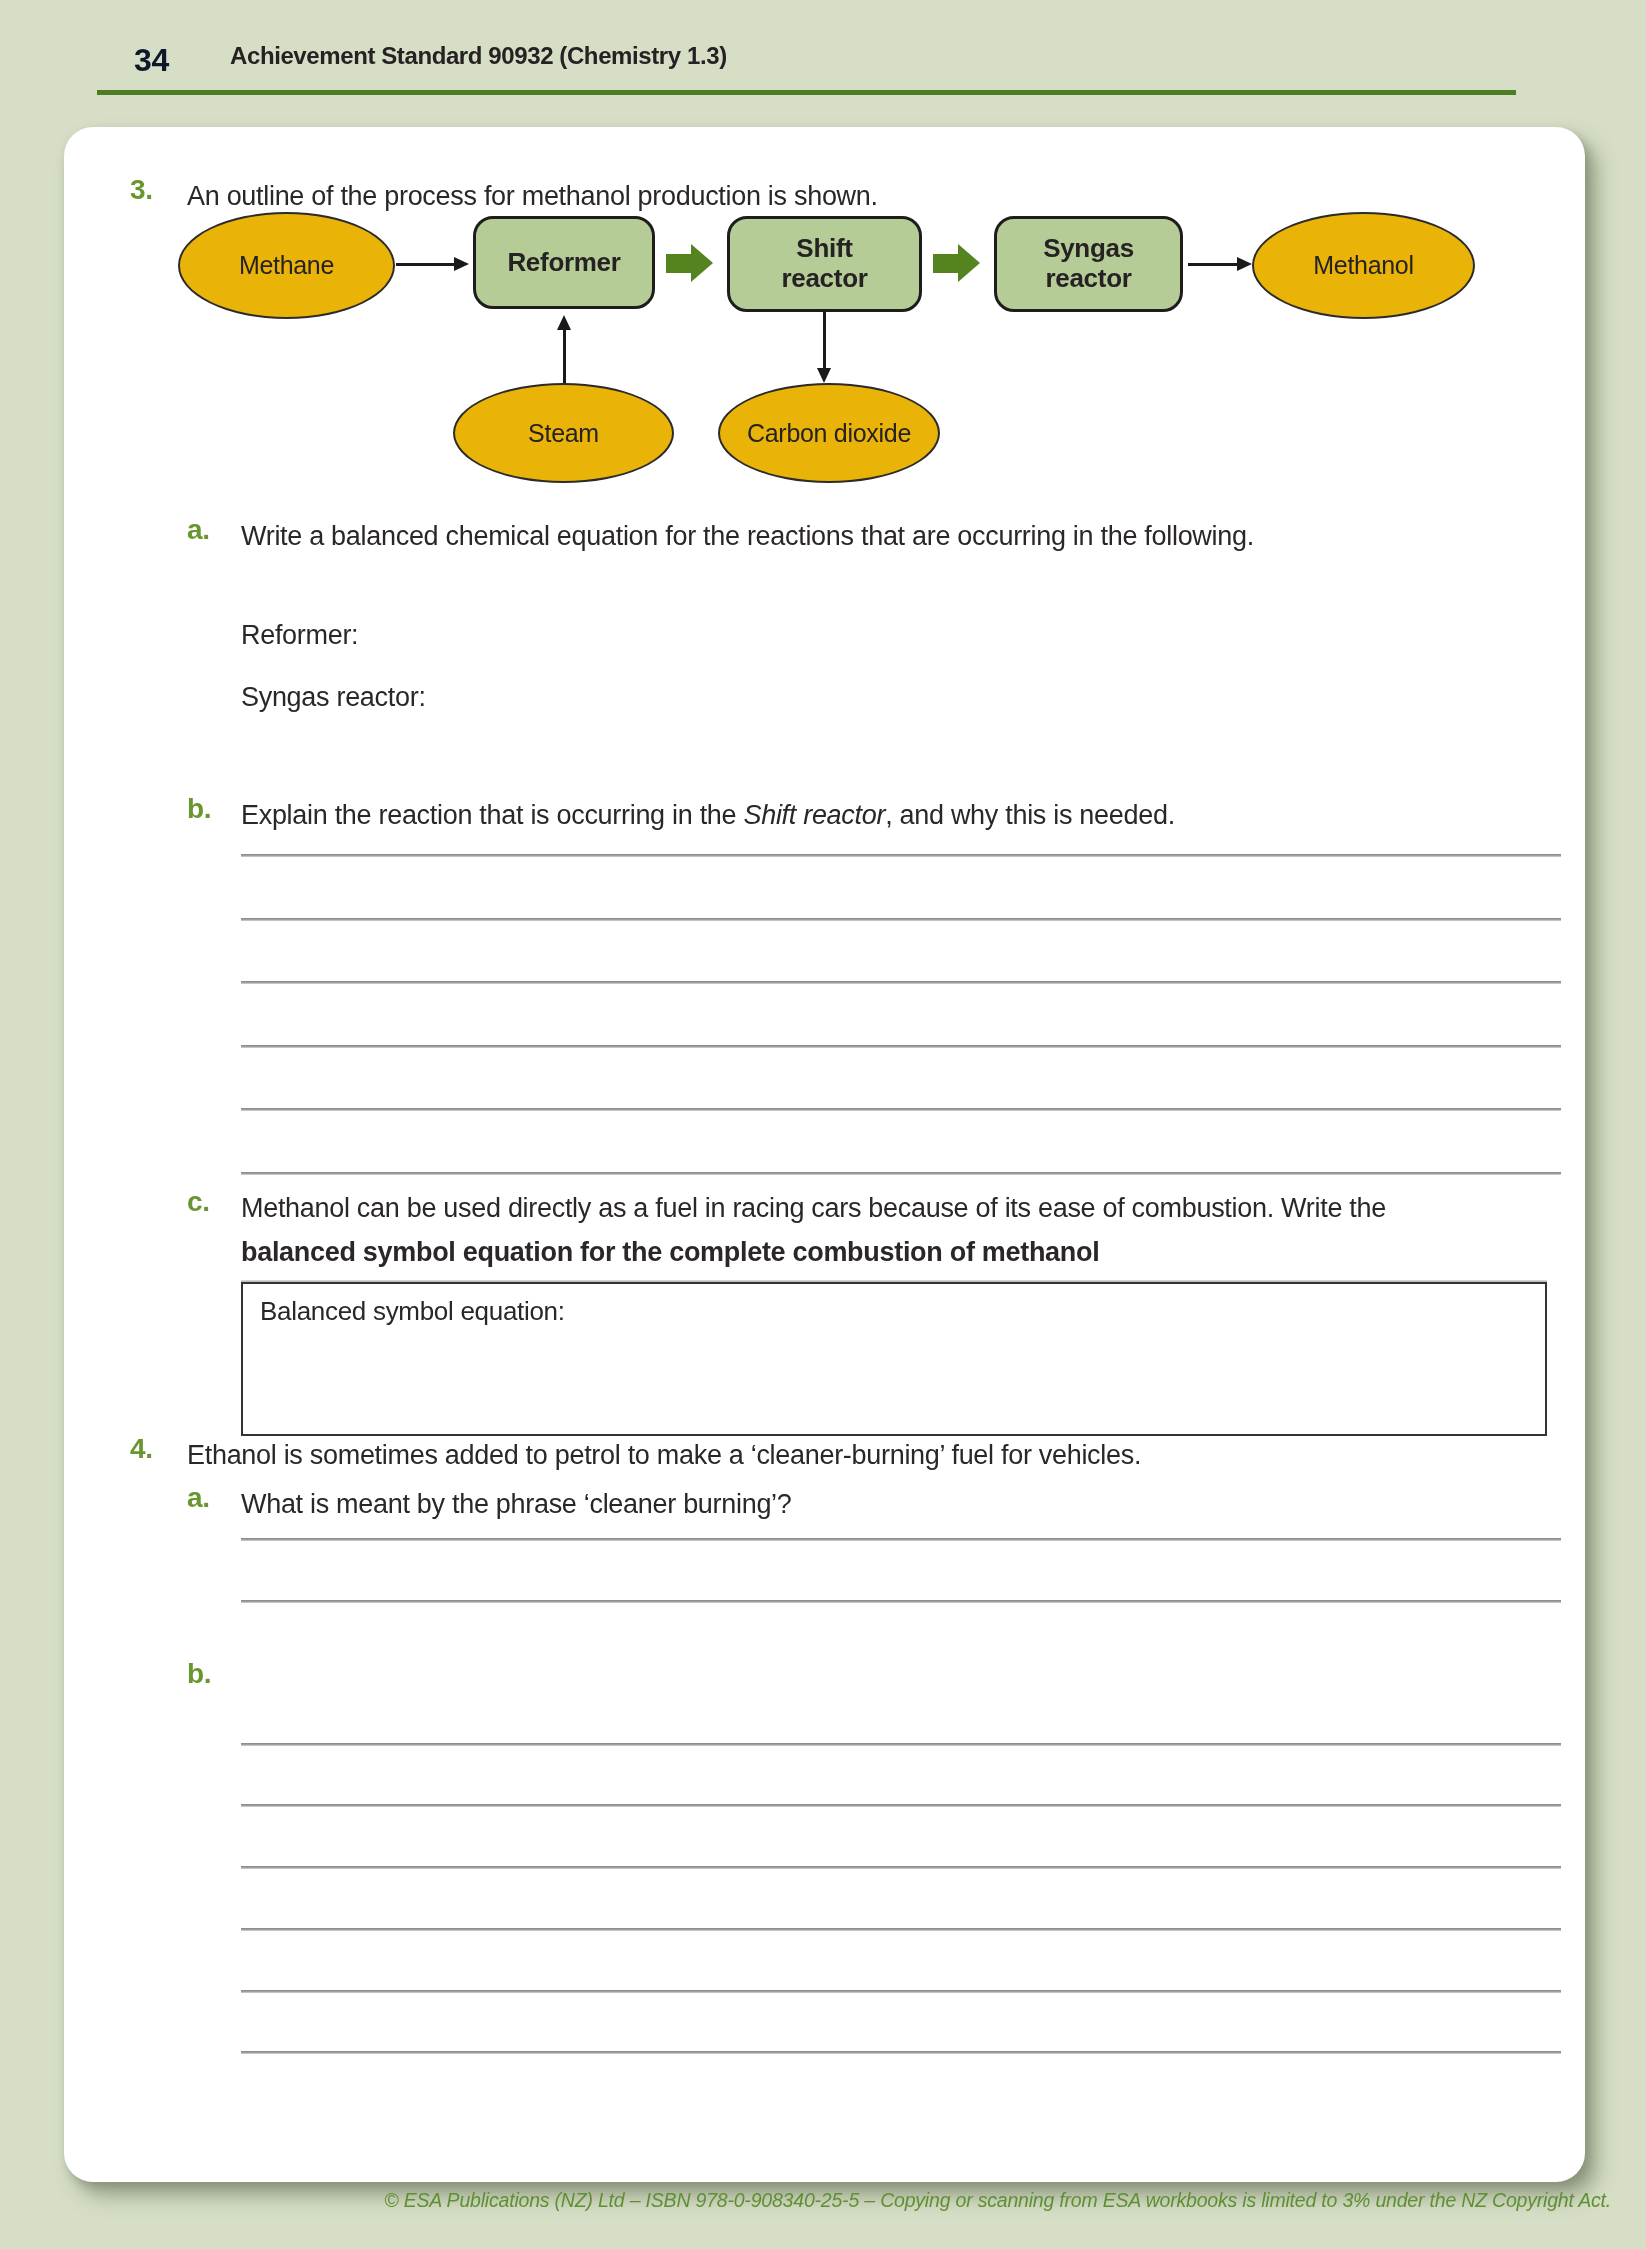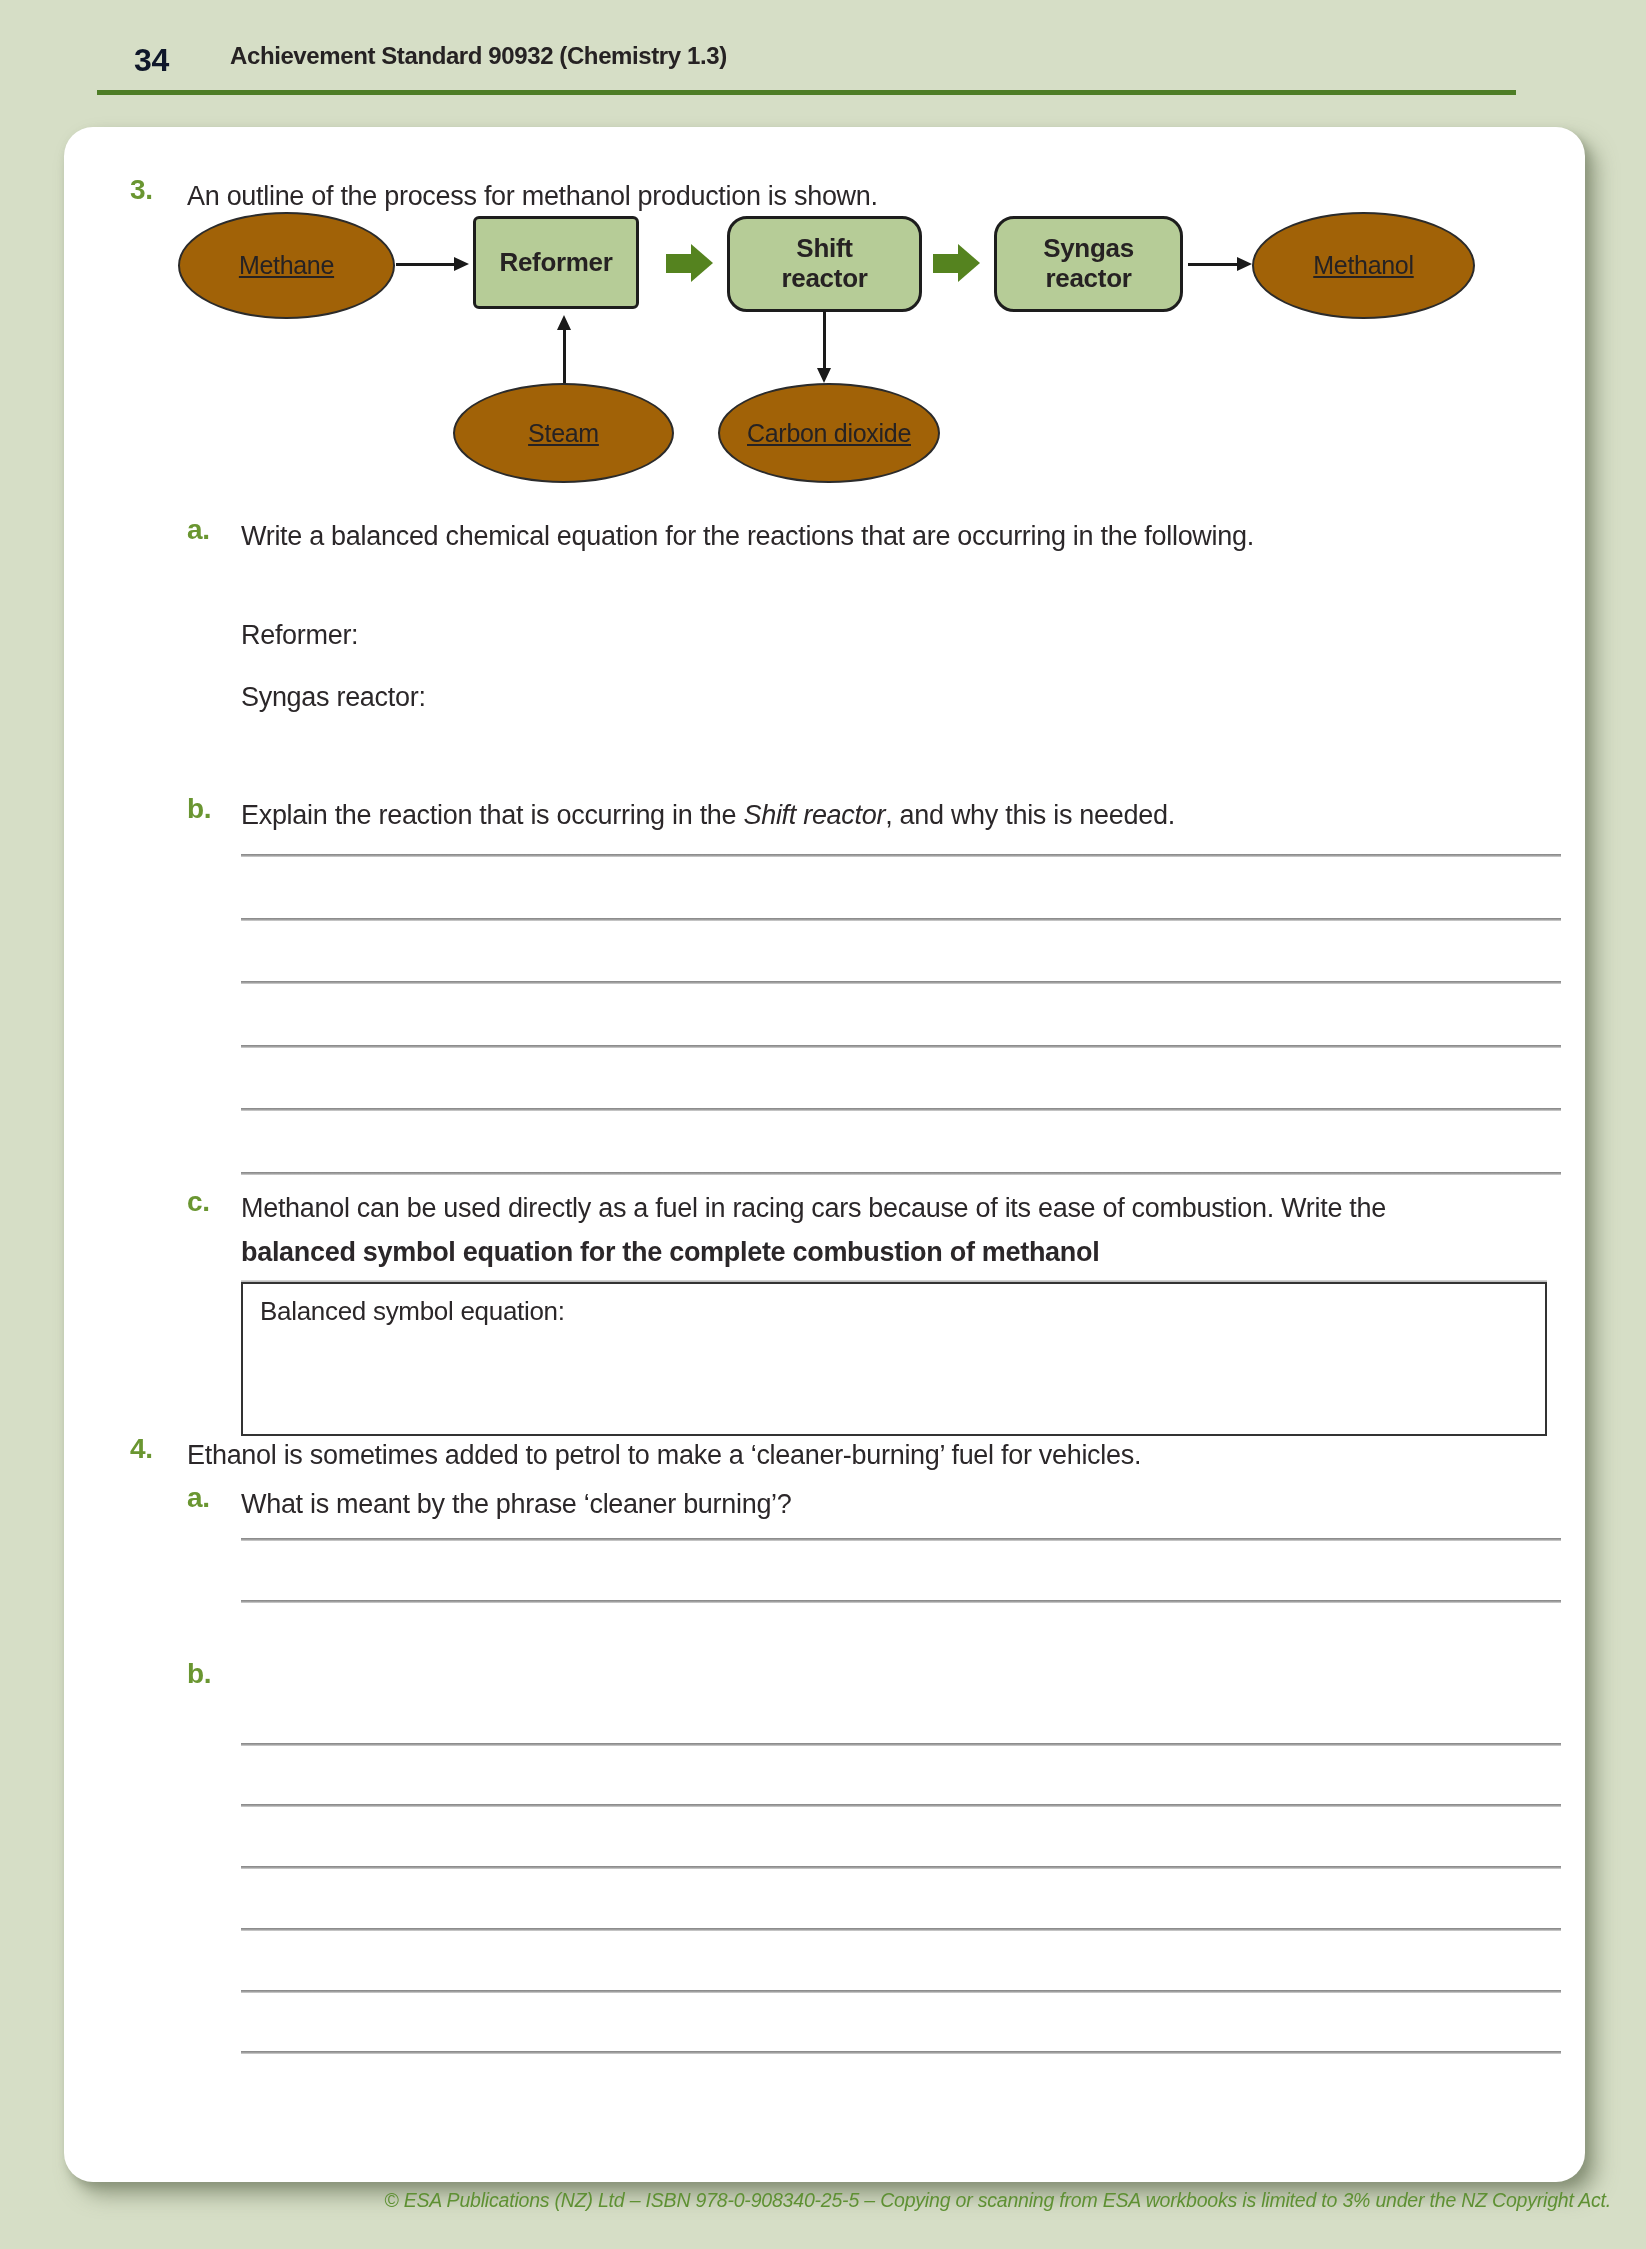--- a/index.html
+++ b/index.html
@@ -26,23 +26,23 @@
   }
 
   
   .qnum{font-size:28px;font-weight:bold;color:#6a9631;letter-spacing:-0.3px;}
   .qletter{font-size:28px;font-weight:bold;color:#6a9631;letter-spacing:-0.3px;}
   .qtext{font-size:27px;color:#2b2729;letter-spacing:-0.3px;line-height:44px;white-space:nowrap;}
   .qtext .ital{font-style:italic;}
 
   
   .node-ellipse{
-    background:#a16207;border:2.5px solid #2b2b2b;border-radius:50%;
+    background:#eab308;border:2.5px solid #2b2b2b;border-radius:50%;
     display:flex;align-items:center;justify-content:center;
-    font-size:25px;color:#262223;letter-spacing:-0.3px;text-align:center;text-decoration:underline;
+    font-size:25px;color:#262223;letter-spacing:-0.3px;text-align:center;
   }
   .node-box{
     background:#b6cc97;border:3.4px solid #1d1d1d;border-radius:20px;
     display:flex;align-items:center;justify-content:center;
     font-size:26px;font-weight:bold;color:#262223;letter-spacing:-0.3px;
     text-align:center;line-height:1.15;padding:0 25px;box-sizing:border-box;
   }
 
   
   .h-arrow{height:15px;}
@@ -97,21 +97,21 @@
 
   <div class="abs node-ellipse" style="left:114px;top:85px;width:213px;height:103px;">
     <span>Methane</span>
   </div>
 
   <div class="abs h-arrow" style="left:332px;top:130px;width:73px;">
     <span class="shaft" style="width:58px;"></span>
       <span class="head" style="left:58px;"></span>
   </div>
 
-  <div class="abs node-box" style="left:409px;top:89px;width:166px;height:93px;border-radius:6px;">
+  <div class="abs node-box" style="left:409px;top:89px;width:182px;height:93px;">
     <span>Reformer</span>
   </div>
 
   <div class="abs block-arrow" style="left:602px;top:117px;">
     <span class="rect"></span>
       <span class="tri"></span>
   </div>
 
   <div class="abs node-box" style="left:663px;top:89px;width:195px;height:96px;">
     <span>Shift reactor</span>

